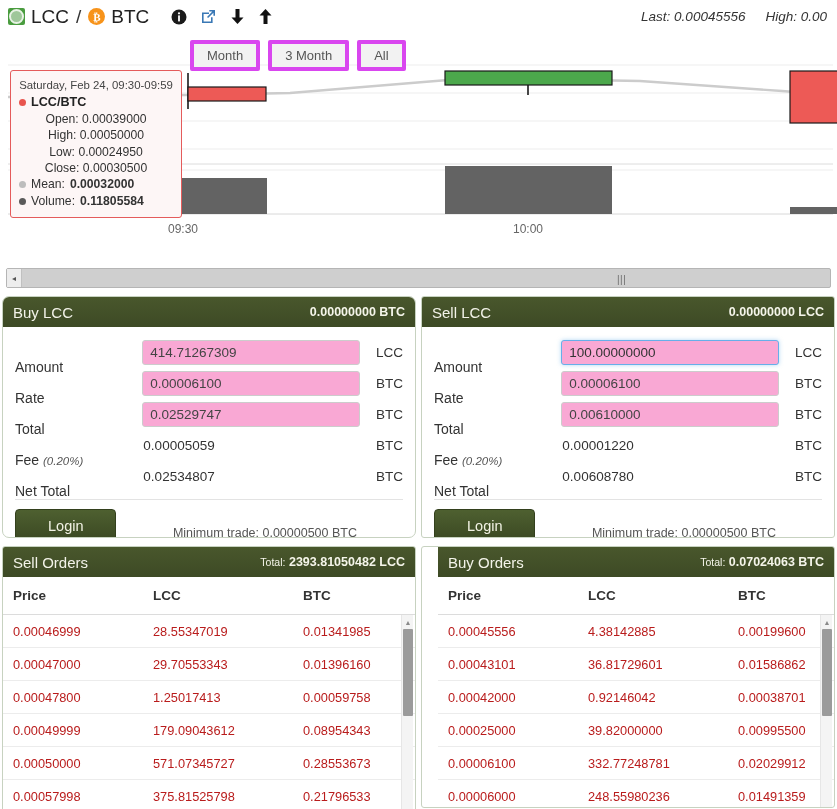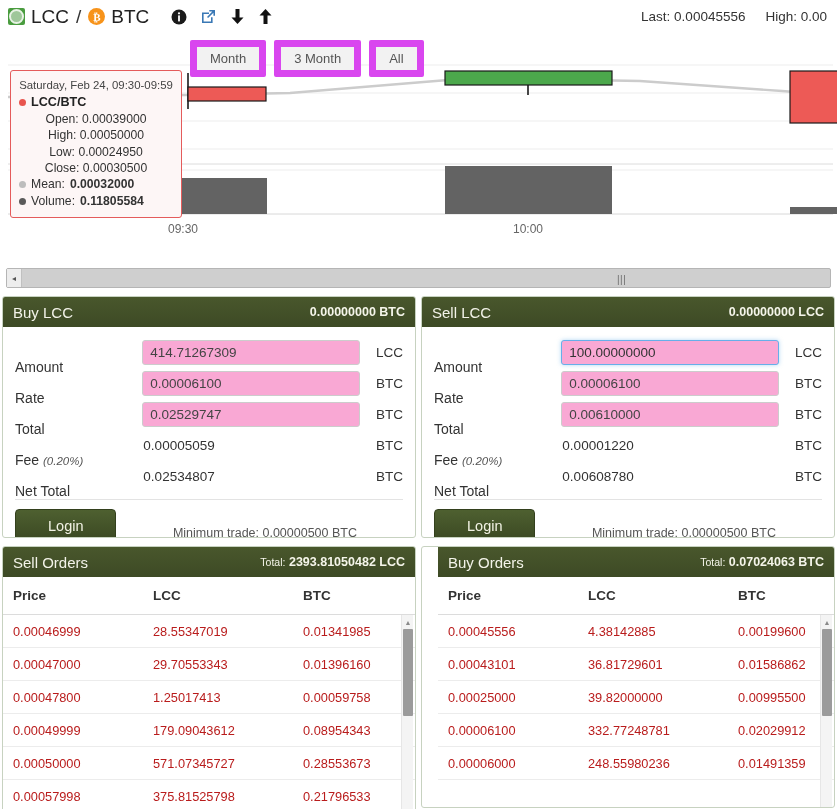--- a/index.html
+++ b/index.html
@@ -34,32 +34,33 @@
     display: inline-flex; align-items: center; justify-content: center;
     font-family: "Liberation Serif", serif;
   }
   .pair-sep { color: #333; margin: 0 1px; }
   .hdr-icons { display: flex; align-items: center; gap: 13px; margin-left: 22px; }
   .hdr-icons svg { display: block; cursor: pointer; }
   .ticker-stats {
     margin-left: auto; display: flex; gap: 20px;
     font-size: 13.5px; color: #333; white-space: nowrap;
     padding-right: 2px;
+    font-style: italic;
   }
 
   
   .chart-area {
     position: absolute; left: 0; top: 33px; width: 837px; height: 232px;
     background: #fff; overflow: hidden;
   }
   .range-buttons {
     position: absolute; left: 190px; top: 7px; display: flex; gap: 8px; z-index: 5;
   }
   .range-btn {
-    background: #f2f2f2; border: 7px solid #d946ef; border-radius: 2px;
+    background: #f2f2f2; border: 4px solid #d946ef; border-radius: 2px;
     font-size: 13px; color: #555; padding: 4px 13px; cursor: pointer;
     font-family: "Liberation Sans", sans-serif;
   }
   .chart-svg { position: absolute; left: 0; top: 0; }
 
   .chart-tooltip {
     position: absolute; left: 10px; top: 37px; width: 172px;
     background: #fdf6f6; border: 1px solid #e45b5b; border-radius: 3px;
     padding: 6px 8px 8px 8px; z-index: 10;
     font-size: 12.2px; color: #333; line-height: 16.4px; text-align: center;
@@ -287,21 +288,21 @@
         <b>0.11805584</b>
       </div>
     </div>
   </div>
 
   <div class="chart-scroll">
     <div class="cs-arrow">◂</div>
     <div class="cs-grip">|||</div>
   </div>
 
-  <div class="panel" style="left:2px; top:296px; width:414px; height:242px;">
+  <div class="panel" style="left:2px; top:296px; width:414px; height:242px;border-radius:7px;">
     <div class="panel-head">
       <span class="ph-title">Buy LCC</span>
       <span class="ph-right">0.00000000 BTC</span>
     </div>
     <div class="trade-body">
       <div class="trade-row">
         <span class="trade-label">Amount</span>
         <input class="trade-input" value="414.71267309" style="">
         <span class="trade-unit">LCC</span>
       </div>
@@ -448,20 +449,25 @@
         <span class="col-price">0.00045556</span>
         <span class="col-amount">4.38142885</span>
         <span class="col-total">0.00199600</span>
       </div>
       <div class="order-row">
         <span class="col-price">0.00043101</span>
         <span class="col-amount">36.81729601</span>
         <span class="col-total">0.01586862</span>
       </div>
       <div class="order-row">
+        <span class="col-price">0.00042000</span>
+        <span class="col-amount">0.92146042</span>
+        <span class="col-total">0.00038701</span>
+      </div>
+      <div class="order-row">
         <span class="col-price">0.00025000</span>
         <span class="col-amount">39.82000000</span>
         <span class="col-total">0.00995500</span>
       </div>
       <div class="order-row">
         <span class="col-price">0.00006100</span>
         <span class="col-amount">332.77248781</span>
         <span class="col-total">0.02029912</span>
       </div>
       <div class="order-row">

